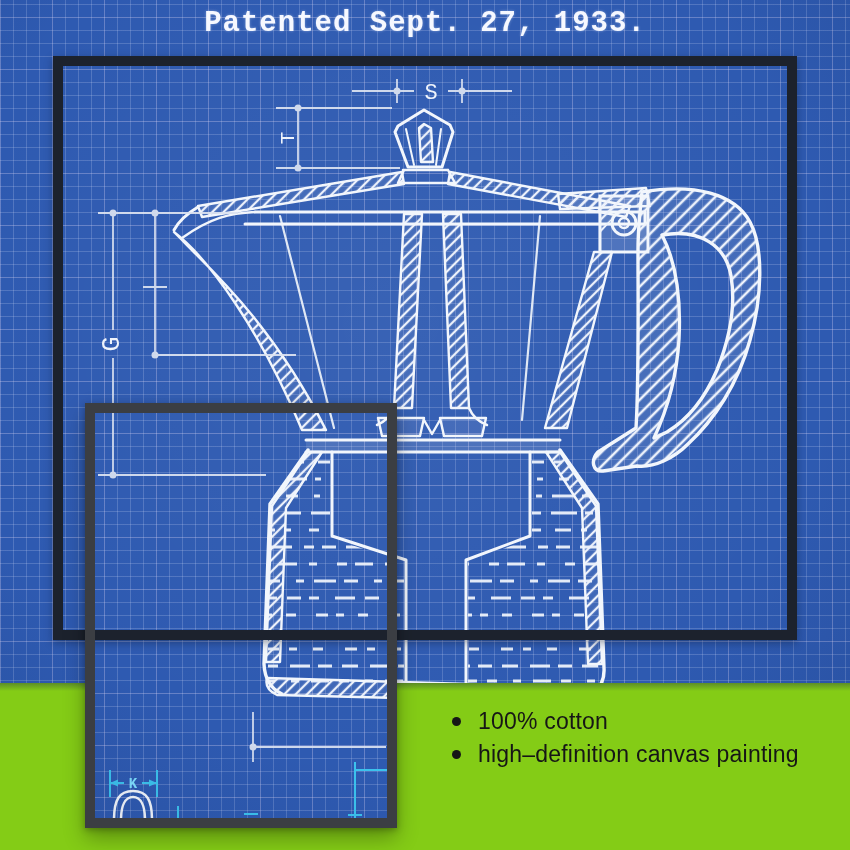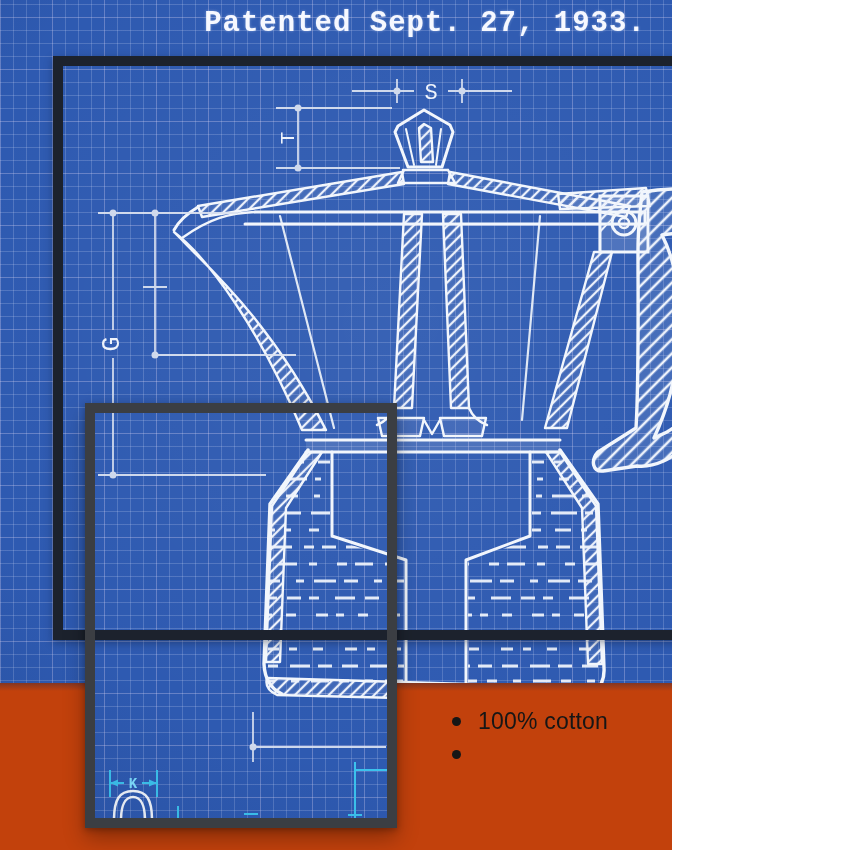--- a/index.html
+++ b/index.html
@@ -1,16 +1,16 @@
 <!DOCTYPE html>
 <html><head>
 <meta charset="utf-8">
 <style>
   html,body{margin:0;padding:0;background:#ffffff;}
-  .scene{position:relative;width:672px;height:850px;background:#c2410c;overflow:hidden;
+  .scene{position:relative;width:850px;height:850px;background:#84cc16;overflow:hidden;
          font-family:"Liberation Sans",sans-serif;}
 
   
   .blueprint{position:absolute;left:0;top:0;width:850px;height:850px;z-index:1;
     background-color:#2e5ab1;
     background-image:
       repeating-linear-gradient(0deg, rgba(206,216,246,0.22) 0 1px, transparent 1px 13px),
       repeating-linear-gradient(90deg, rgba(206,216,246,0.22) 0 1px, transparent 1px 13px),
       repeating-linear-gradient(0deg, rgba(214,182,226,0.16) 0 1px, transparent 1px 52px),
       repeating-linear-gradient(90deg, rgba(214,182,226,0.16) 0 1px, transparent 1px 52px);
@@ -216,16 +216,17 @@
   <div class="frame-large"></div>
   <div class="frame-small"></div>
 
   <div class="features">
     <div class="feature-row">
       <span class="bullet-dot"></span>
       <span class="feature-label">100% cotton</span>
     </div>
     <div class="feature-row">
       <span class="bullet-dot"></span>
+      <span class="feature-label">high–definition canvas painting</span>
     </div>
   </div>
 
 </div>
 
 </body></html>

